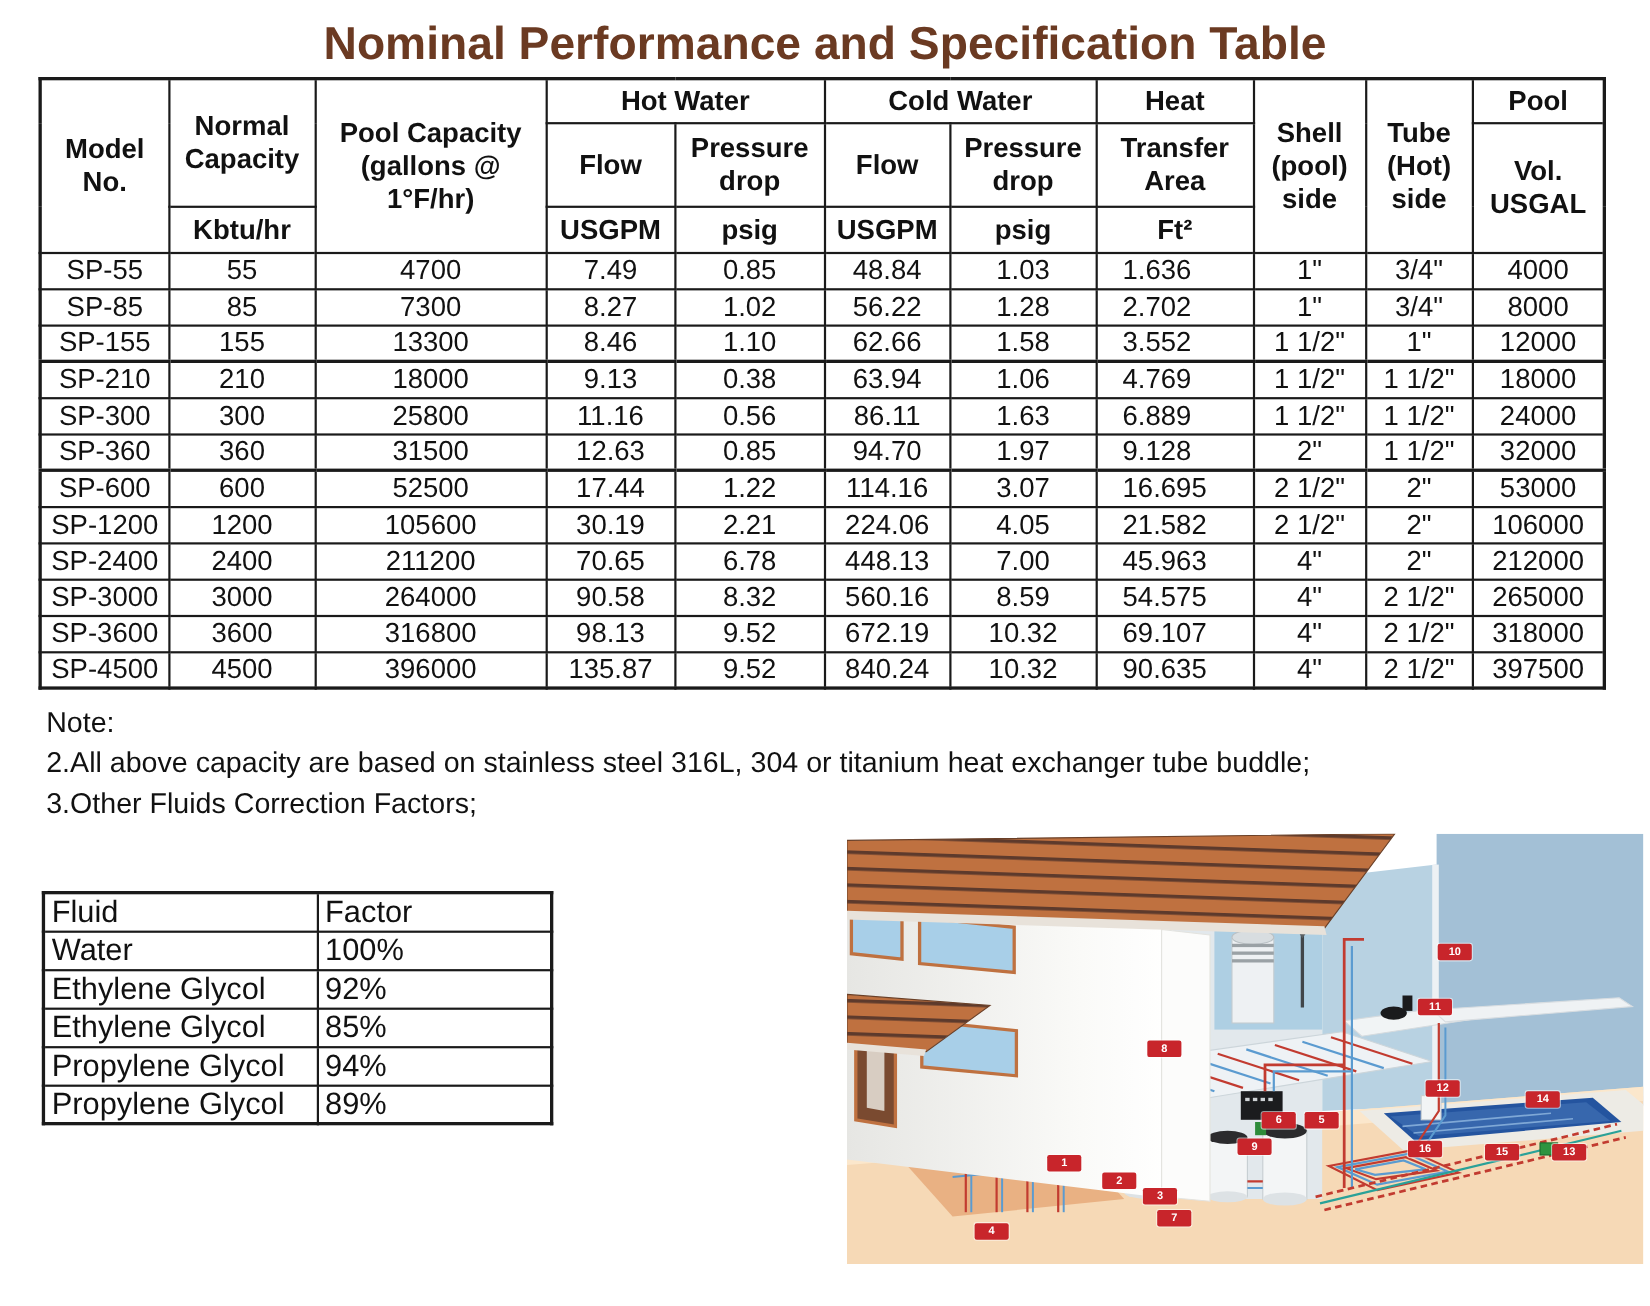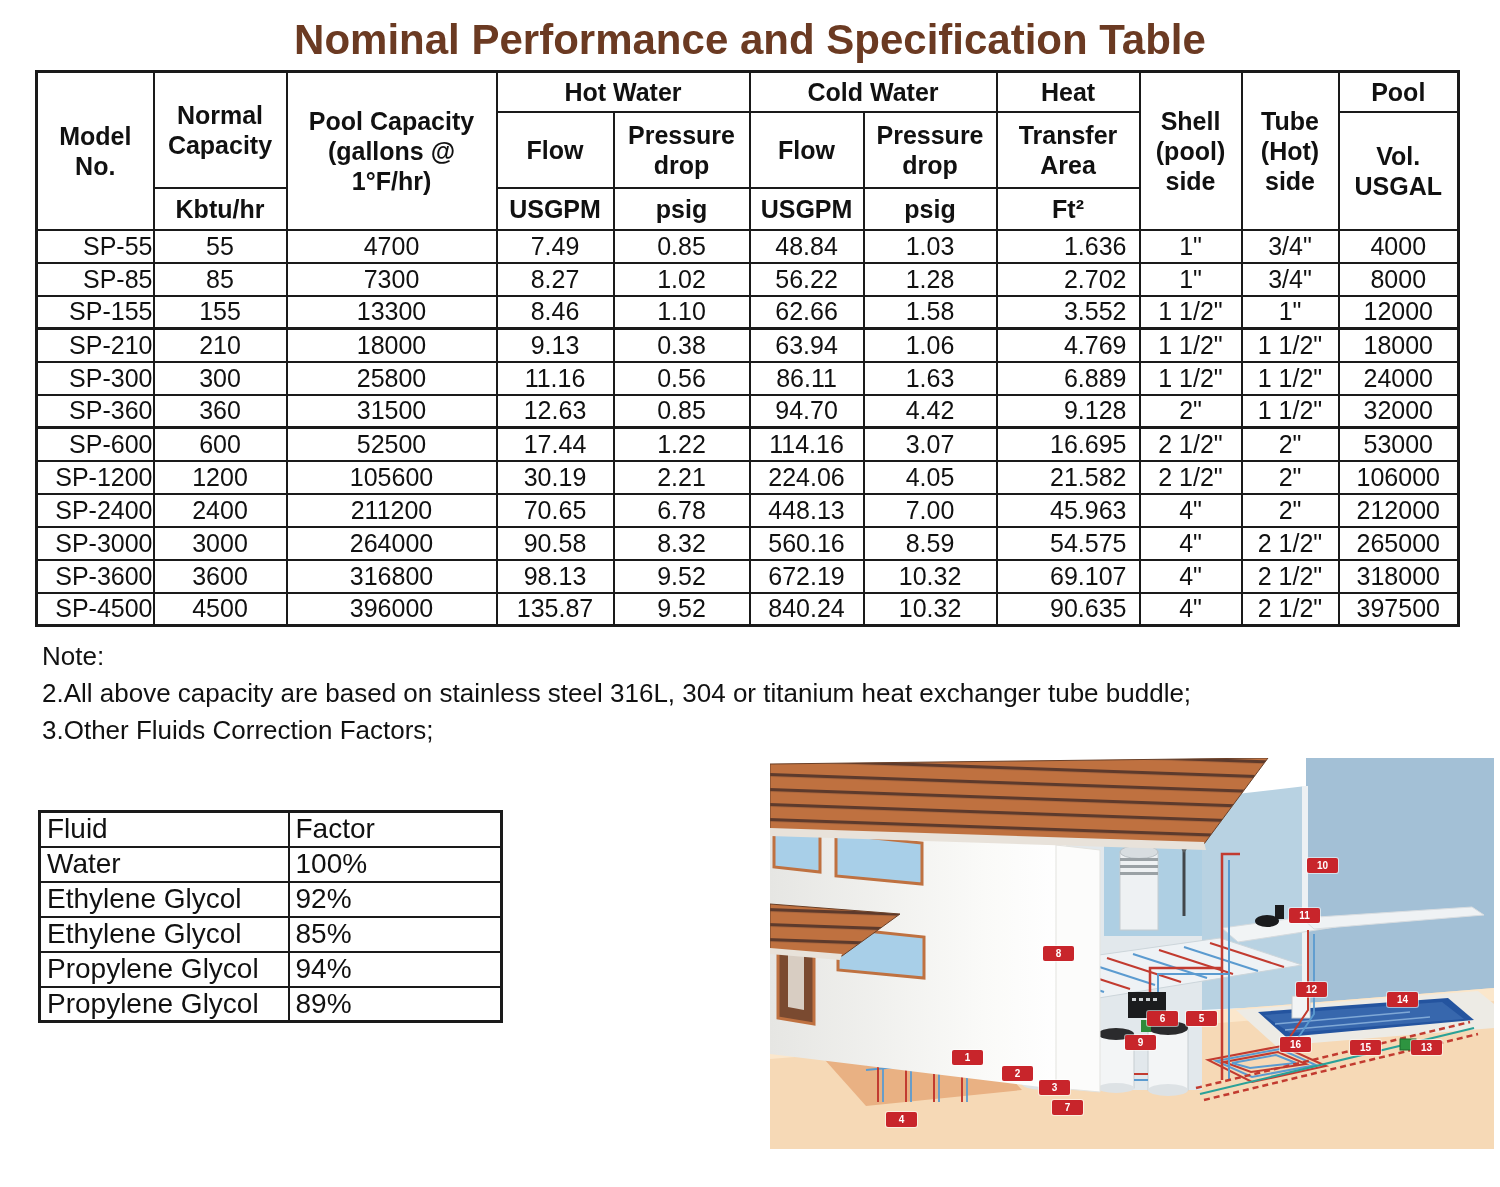--- a/index.html
+++ b/index.html
@@ -12,22 +12,22 @@
   
   table.spec { position:absolute; left:35px; top:70px; width:1422px;
                border-collapse:collapse; table-layout:fixed; border:3px solid #1a1a1a; }
   table.spec th, table.spec td { border:2px solid #1a1a1a; font-size:25px; overflow:hidden; }
   table.spec th { font-weight:bold; white-space:pre-line; text-align:center;
                   vertical-align:middle; line-height:1.2; }
   table.spec thead tr:nth-child(1) { height:40px; }
   table.spec thead tr:nth-child(2) { height:76px; }
   table.spec thead tr:nth-child(3) { height:42px; }
   table.spec td { height:33px; text-align:center; vertical-align:middle; padding:0; }
-  table.spec td.c0 { text-align:right; padding-left:0;margin-top:44px; }
-  table.spec td.c7 { text-align:right; padding-right:12px; }
+  table.spec td.c0 { text-align:center; padding-left:0;margin-top:44px; }
+  table.spec td.c7 { text-align:left; padding-right:12px;padding-left:23px; }
   table.spec tr.thick td { border-bottom-width:3px; }
 
   
   .notes { position:absolute; left:42px; top:638px; font-size:26px; line-height:37px; }
 
   
   table.fluid { position:absolute; left:38px; top:810px; width:462px;
                 border-collapse:collapse; table-layout:fixed; border:3px solid #1a1a1a; }
   table.fluid td, table.fluid th { border:2px solid #1a1a1a; font-size:28px; font-weight:normal;
                 height:35px; padding:0 6px; text-align:left; vertical-align:middle; }
@@ -168,21 +168,21 @@
         <td class="c9">1 1/2"</td>
         <td class="c10">24000</td>
       </tr>
       <tr class="thick">
         <td class="c0">SP-360</td>
         <td class="c1">360</td>
         <td class="c2">31500</td>
         <td class="c3">12.63</td>
         <td class="c4">0.85</td>
         <td class="c5">94.70</td>
-        <td class="c6">4.42</td>
+        <td class="c6">1.97</td>
         <td class="c7">9.128</td>
         <td class="c8">2"</td>
         <td class="c9">1 1/2"</td>
         <td class="c10">32000</td>
       </tr>
       <tr>
         <td class="c0">SP-600</td>
         <td class="c1">600</td>
         <td class="c2">52500</td>
         <td class="c3">17.44</td>

